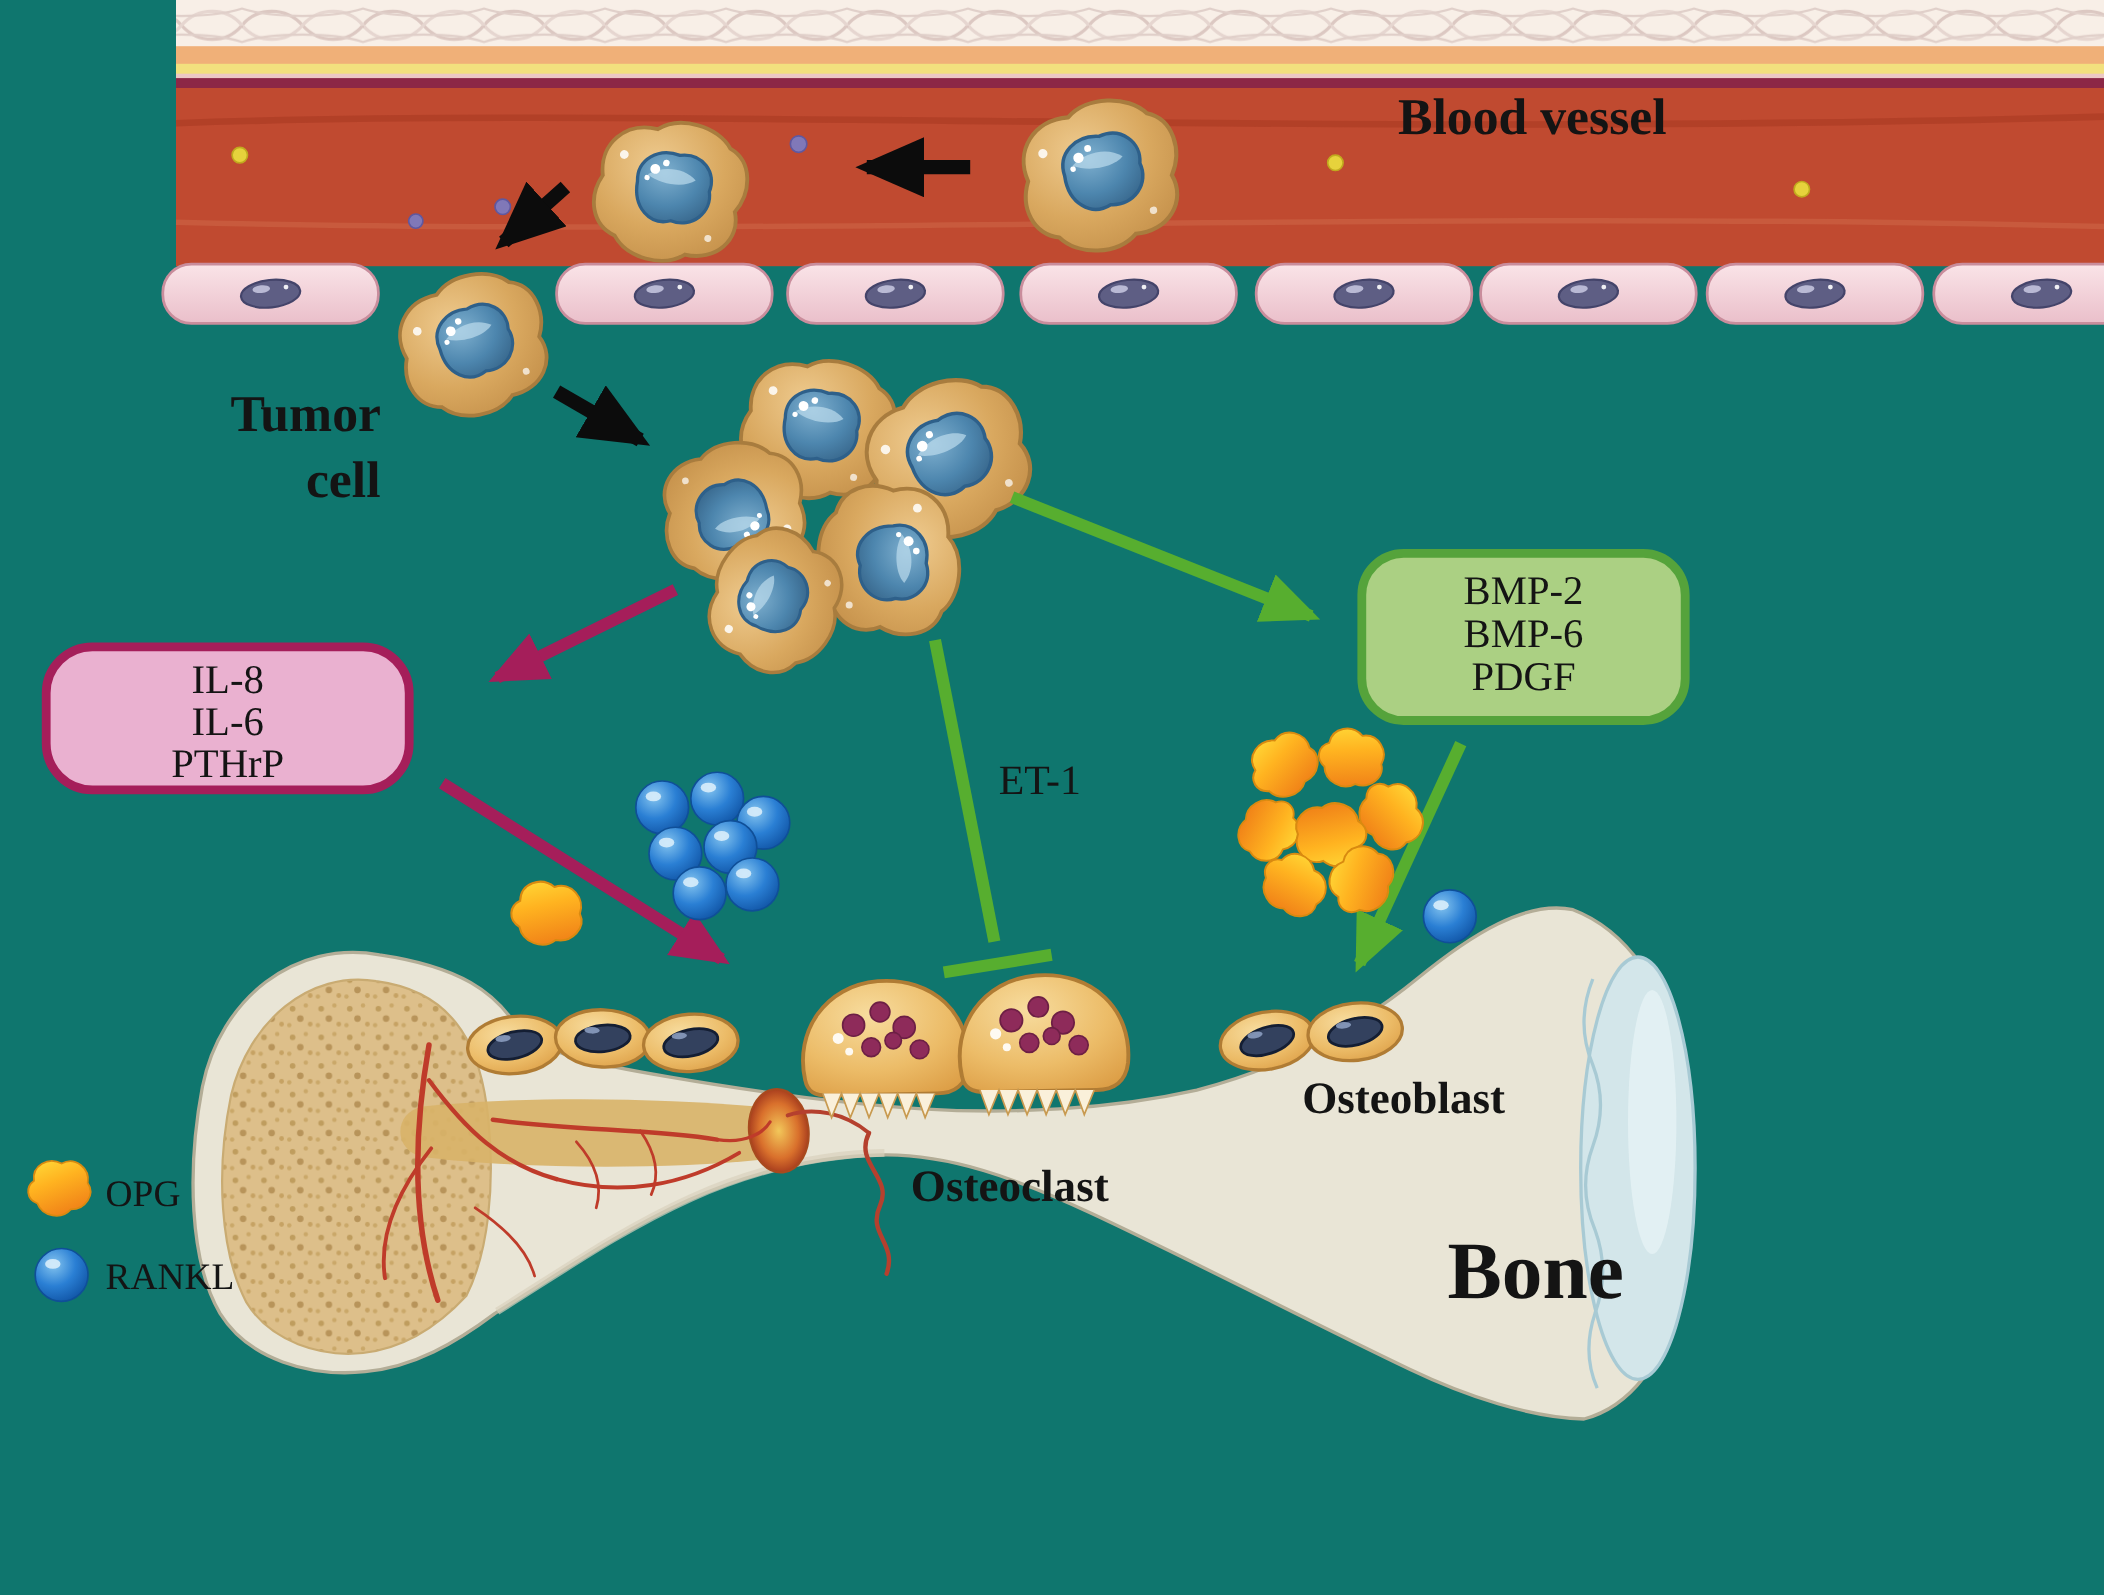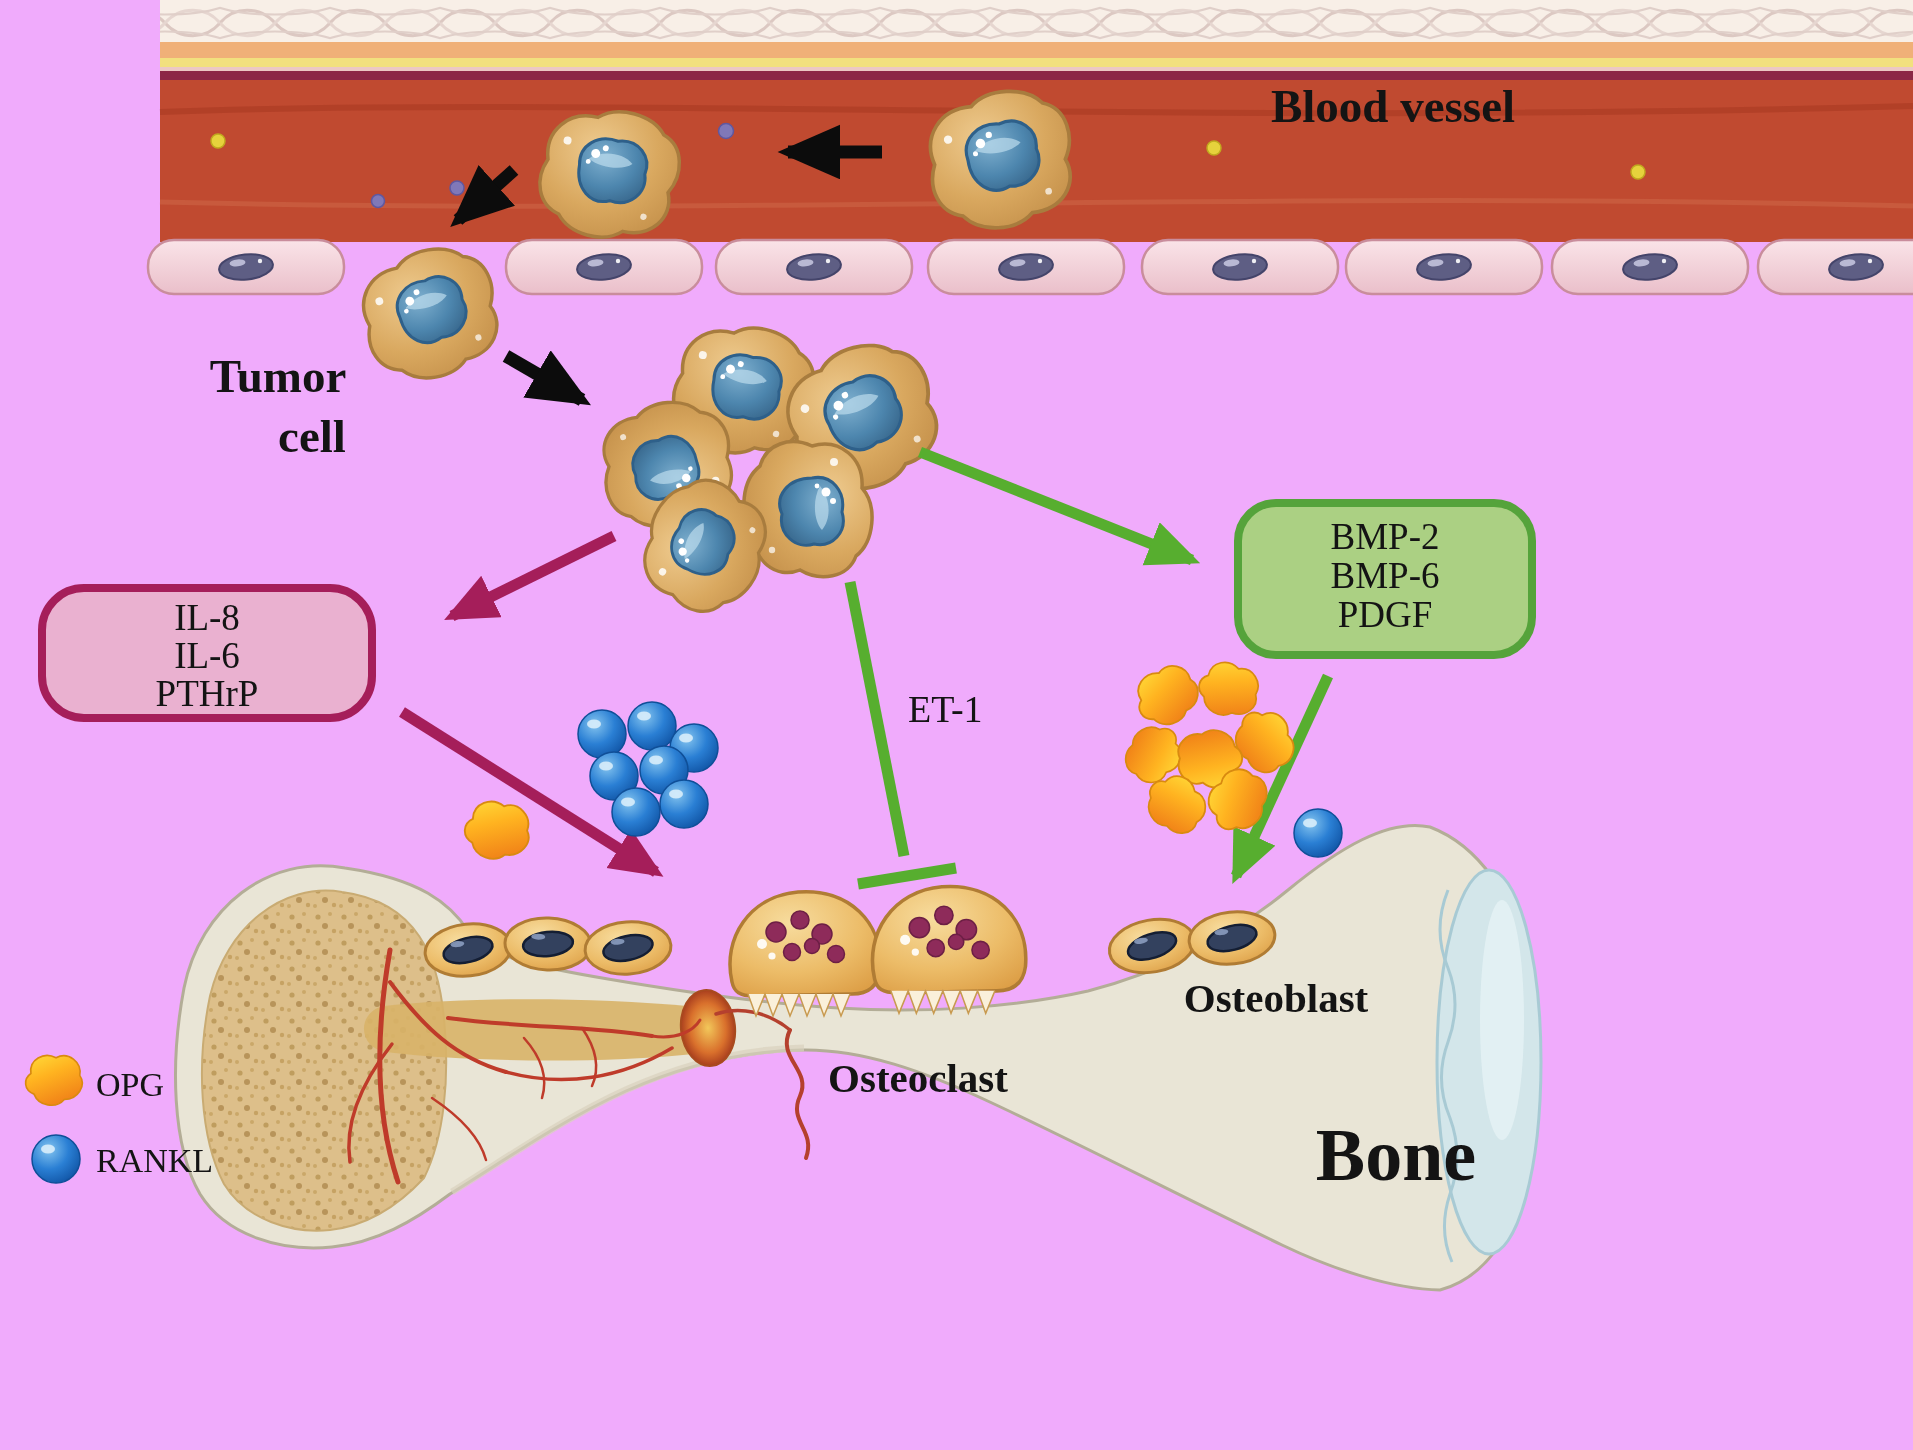--- a/index.html
+++ b/index.html
@@ -1,17 +1,17 @@
 <!DOCTYPE html>
 <html><head>
 <meta charset="utf-8">
 <title>Figure</title>
 <style>
   html,body{margin:0;padding:0;background:#ffffff;}
-  .stage{position:relative;width:1913px;height:1450px;background:#f0abfc;overflow:hidden;}
+  .stage{position:relative;width:1913px;height:1450px;background:#0f766e;overflow:hidden;}
   svg{display:block;}
   text{font-family:"Liberation Serif","DejaVu Serif",serif;fill:#141414;}
   .lbl-xl{font-size:74px;font-weight:bold;}
   .lbl-lg{font-size:47px;font-weight:bold;}
   .lbl-md{font-size:41px;font-weight:bold;}
   .box-text{font-size:37px;}
   .note{font-size:38px;}
   .legend-text{font-size:34px;}
 </style>
 </head>

